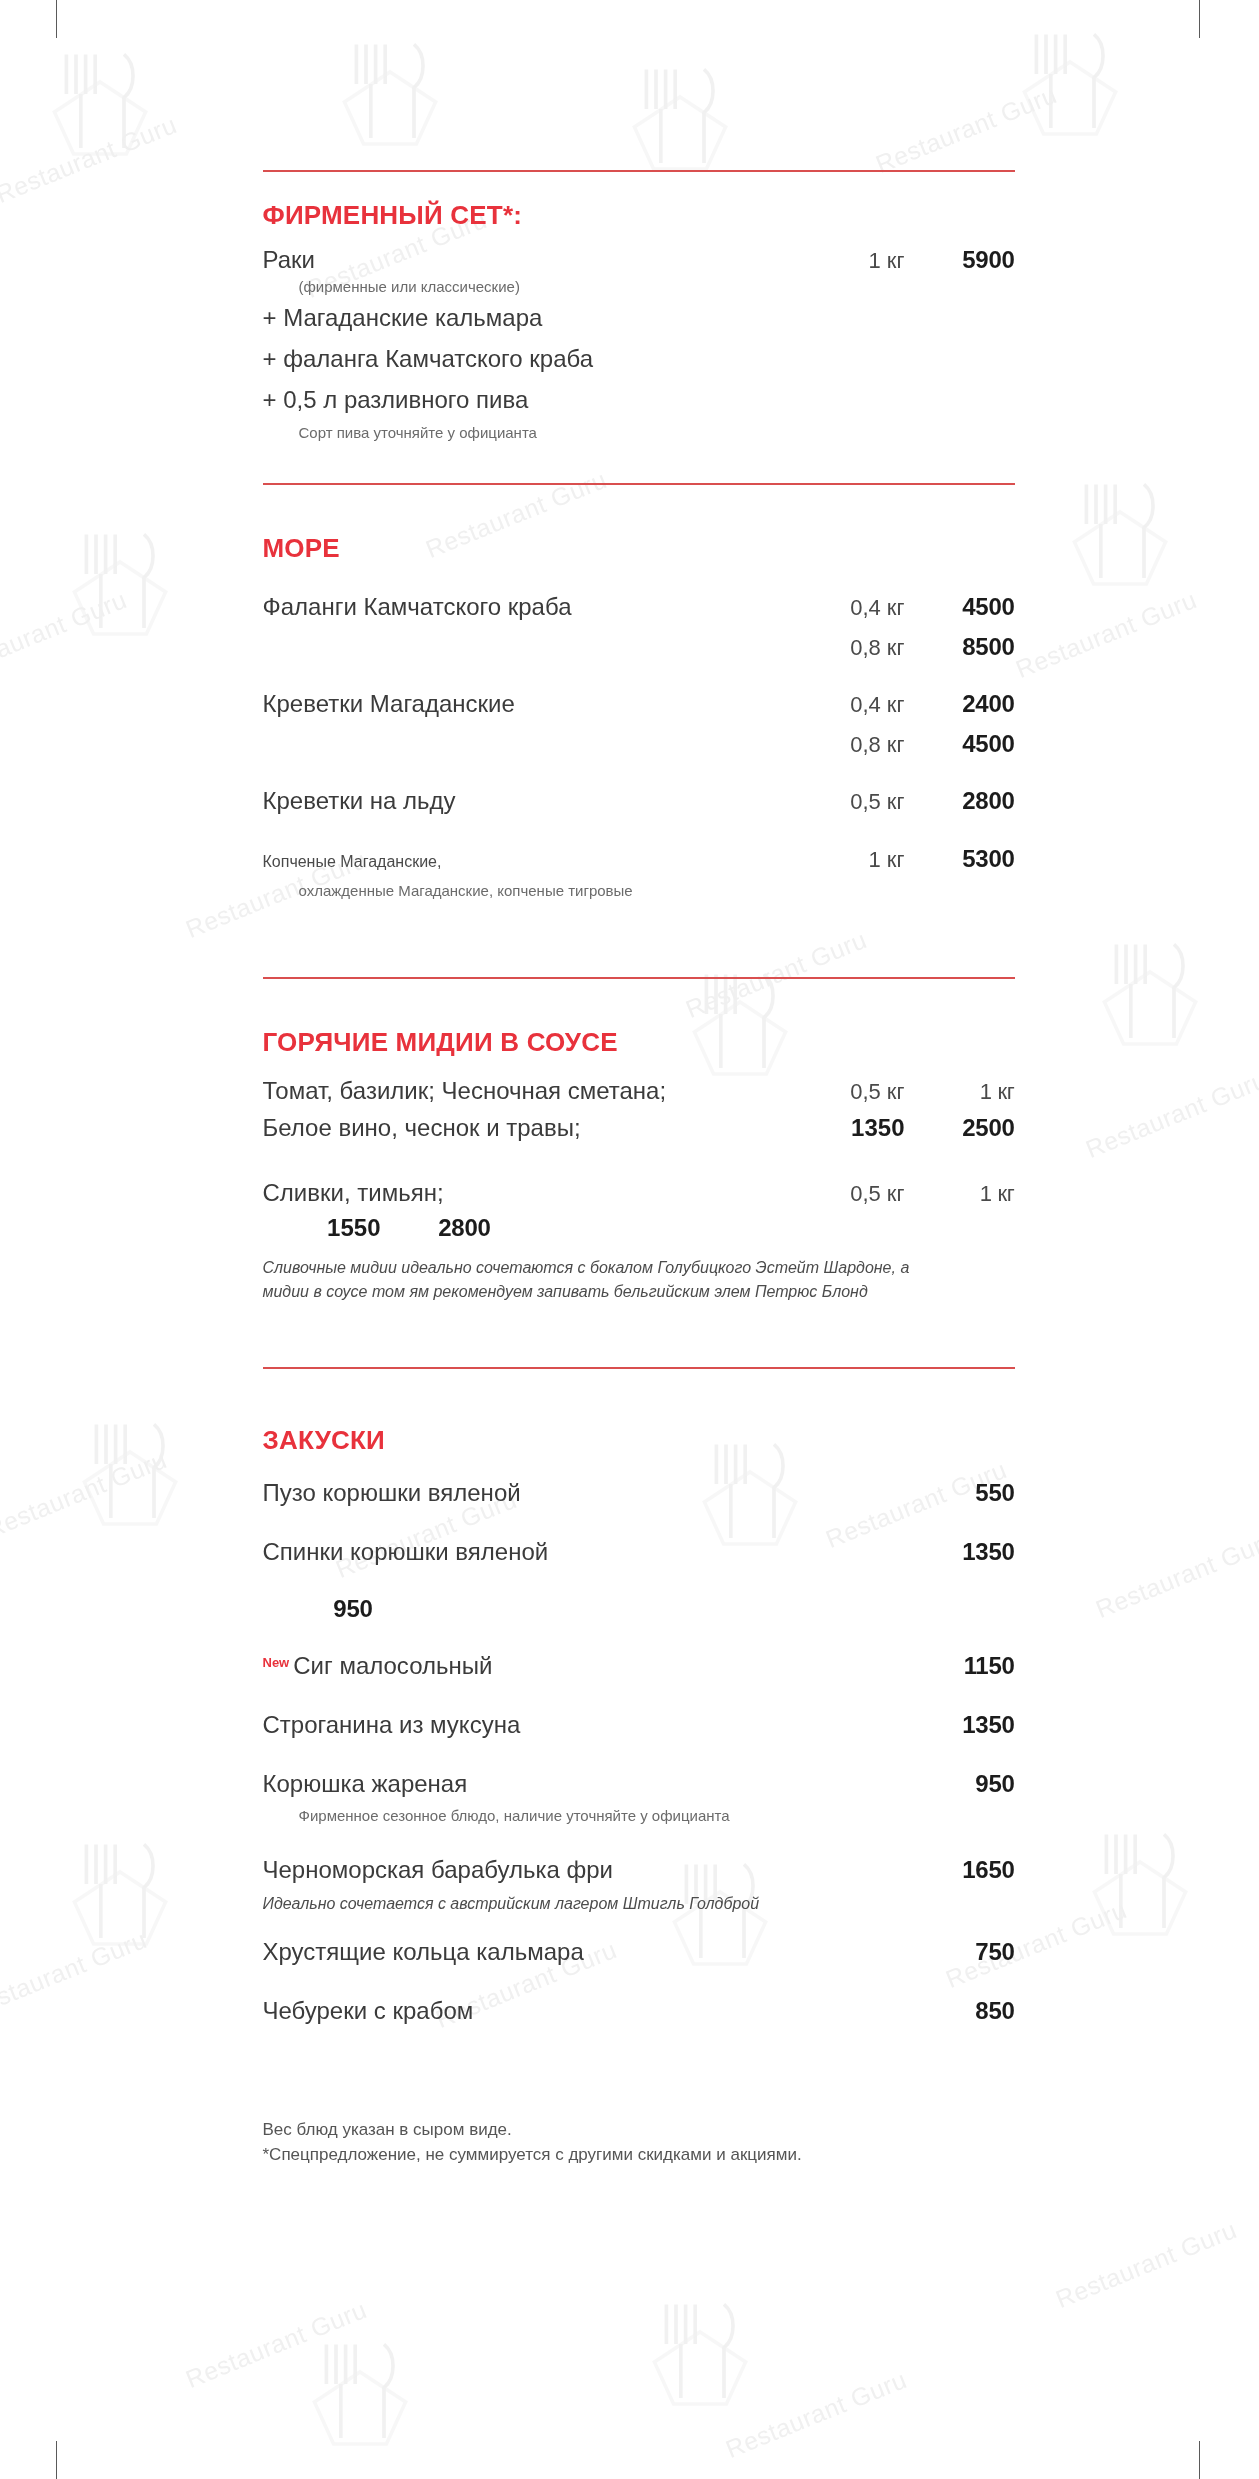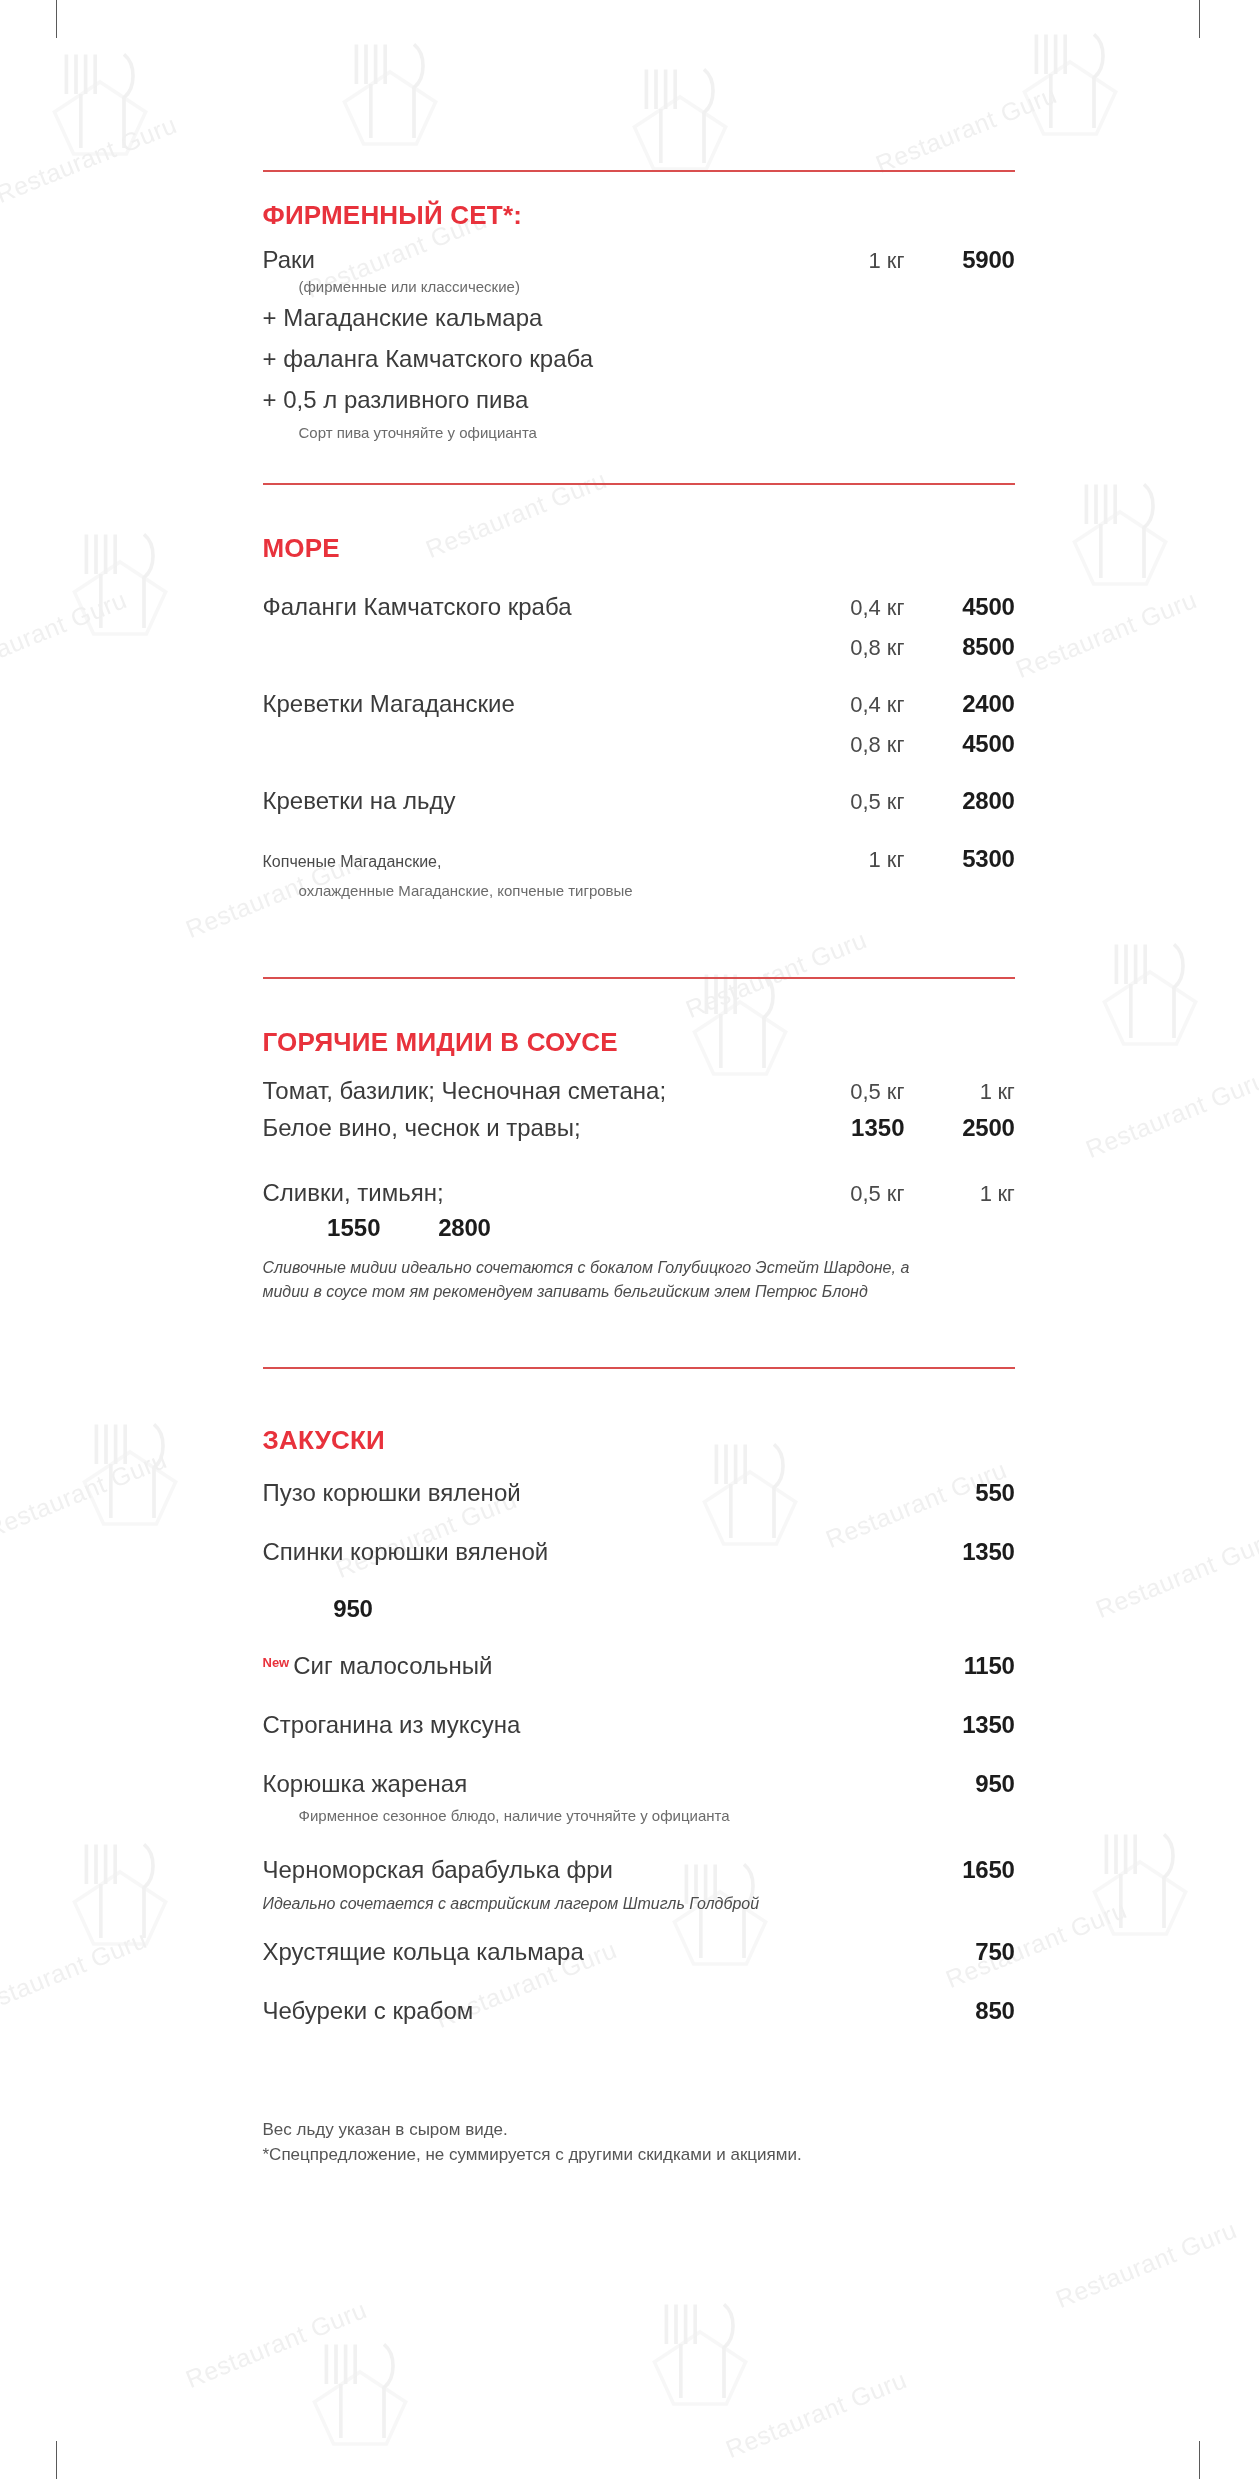--- a/index.html
+++ b/index.html
@@ -520,19 +520,19 @@
 
         <div class="row">
           <div class="name">Чебуреки с крабом</div>
           <div class="price">850</div>
         </div>
       </div>
 
       <div class="sp-90"></div>
 
       <div>
-        <div class="footer-note">Вес льду указан в сыром виде.</div>
+        <div class="footer-note">Вес блюд указан в сыром виде.</div>
         <div class="footer-note">*Спецпредложение, не суммируется с другими скидками и акциями.</div>
       </div>
 
     </div>
   </div>
 </div>
 
 </body></html>

